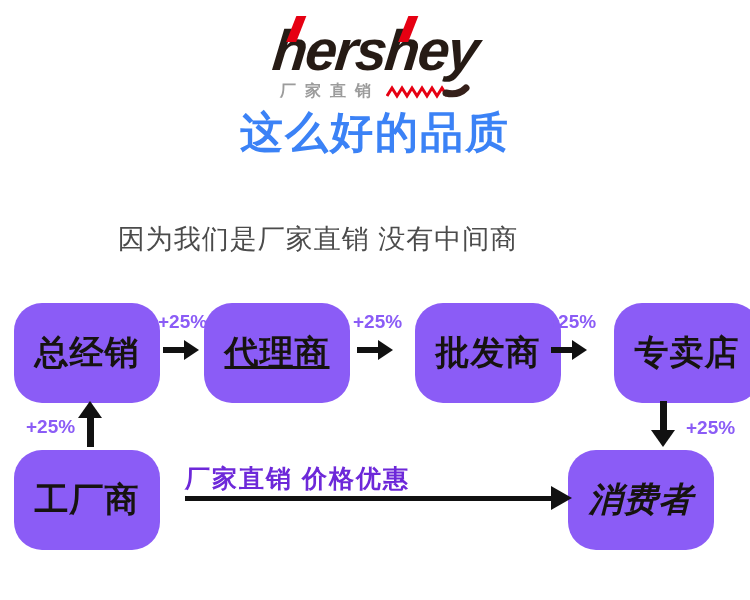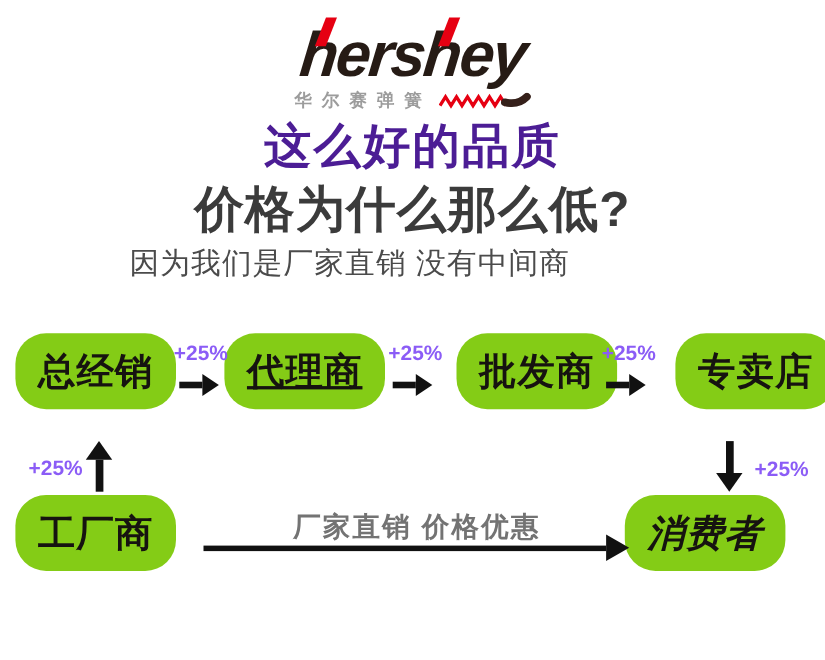--- a/index.html
+++ b/index.html
@@ -26,34 +26,34 @@
   .accent-2{left:128px;top:-6px;}
   .logo-sub{
     margin-top:2px;display:flex;align-items:center;justify-content:center;gap:6px;
   }
   .logo-sub .cn{
     font-size:16px;color:#9c9c9c;letter-spacing:9px;font-weight:600;
   }
   
   .h-red{
     position:absolute;top:104px;left:0;width:750px;margin:0;text-align:center;
-    font-size:43px;font-weight:800;color:#4c1d95;letter-spacing:2px;
+    font-size:43px;font-weight:800;color:#3b82f6;letter-spacing:2px;
   }
   .h-dark{
     position:absolute;top:160px;left:0;width:750px;margin:0;text-align:center;
     font-size:45px;font-weight:800;color:#3b3b3b;letter-spacing:1px;
   }
   .h-sub{
     position:absolute;top:221px;left:0;width:636px;margin:0;text-align:center;
     font-size:27px;font-weight:400;color:#4b4b4b;letter-spacing:1px;
   }
   
   .node{
-    position:absolute;width:146px;height:69px;border-radius:28px;
-    background:#84cc16;display:flex;align-items:center;justify-content:center;
+    position:absolute;width:146px;height:100px;border-radius:28px;
+    background:#8b5cf6;display:flex;align-items:center;justify-content:center;
     font-size:34px;font-weight:700;color:#161310;letter-spacing:1px;
   }
   .markup{
     position:absolute;width:48px;text-align:center;
     font-size:19px;font-weight:600;color:#8b5cf6;
   }
   .h-arrow{position:absolute;display:flex;align-items:center;}
   .h-arrow .shaft{width:21px;height:6px;background:#111;}
   .h-arrow .head{
     width:0;height:0;border-left:15px solid #111;
@@ -69,46 +69,45 @@
     width:0;height:0;border-top:17px solid #111;
     border-left:12px solid transparent;border-right:12px solid transparent;
   }
   .long-arrow{position:absolute;display:flex;align-items:center;}
   .long-arrow .lshaft{width:366px;height:5px;background:#111;}
   .long-arrow .head{
     width:0;height:0;border-left:21px solid #111;
     border-top:12px solid transparent;border-bottom:12px solid transparent;
   }
   .direct-label{
-    position:absolute;top:462px;left:185px;width:388px;text-align:center;
-    font-size:25px;font-weight:700;color:#737373;letter-spacing:2px;
+    position:absolute;top:462px;left:185px;width:388px;
+    font-size:25px;font-weight:700;color:#6d28d9;letter-spacing:2px;
   }
 </style>
 </head>
 <body>
 
 <div class="page">
 
   <div class="logo">
     <div class="wordmark">
       <span class="accent accent-1"></span>
       <span class="accent accent-2"></span>
       <span>hershey</span>
     </div>
     <div class="logo-sub">
-      <span class="cn">华尔赛弹簧</span>
+      <span class="cn">厂家直销</span>
       <svg width="84" height="16" viewBox="0 0 84 16">
         <polyline points="1,12 6,4 11,12 16,4 21,12 26,4 31,12 36,4 41,12 46,4 51,12 56,4 61,12" fill="none" stroke="#e60012" stroke-width="3"></polyline>
         <path d="M60,9 Q72,12 80,4" fill="none" stroke="#35201a" stroke-width="7" stroke-linecap="round"></path>
       </svg>
     </div>
   </div>
 
   <h1 class="h-red">这么好的品质</h1>
-  <h2 class="h-dark">价格为什么那么低?</h2>
   <p class="h-sub">因为我们是厂家直销 没有中间商</p>
 
   <div>
 
     <div class="node" style="left:14px;top:303px;">
       <span>总经销</span>
     </div>
     <div class="node" style="left:204px;top:303px;text-decoration:underline;">
       <span>代理商</span>
     </div>

